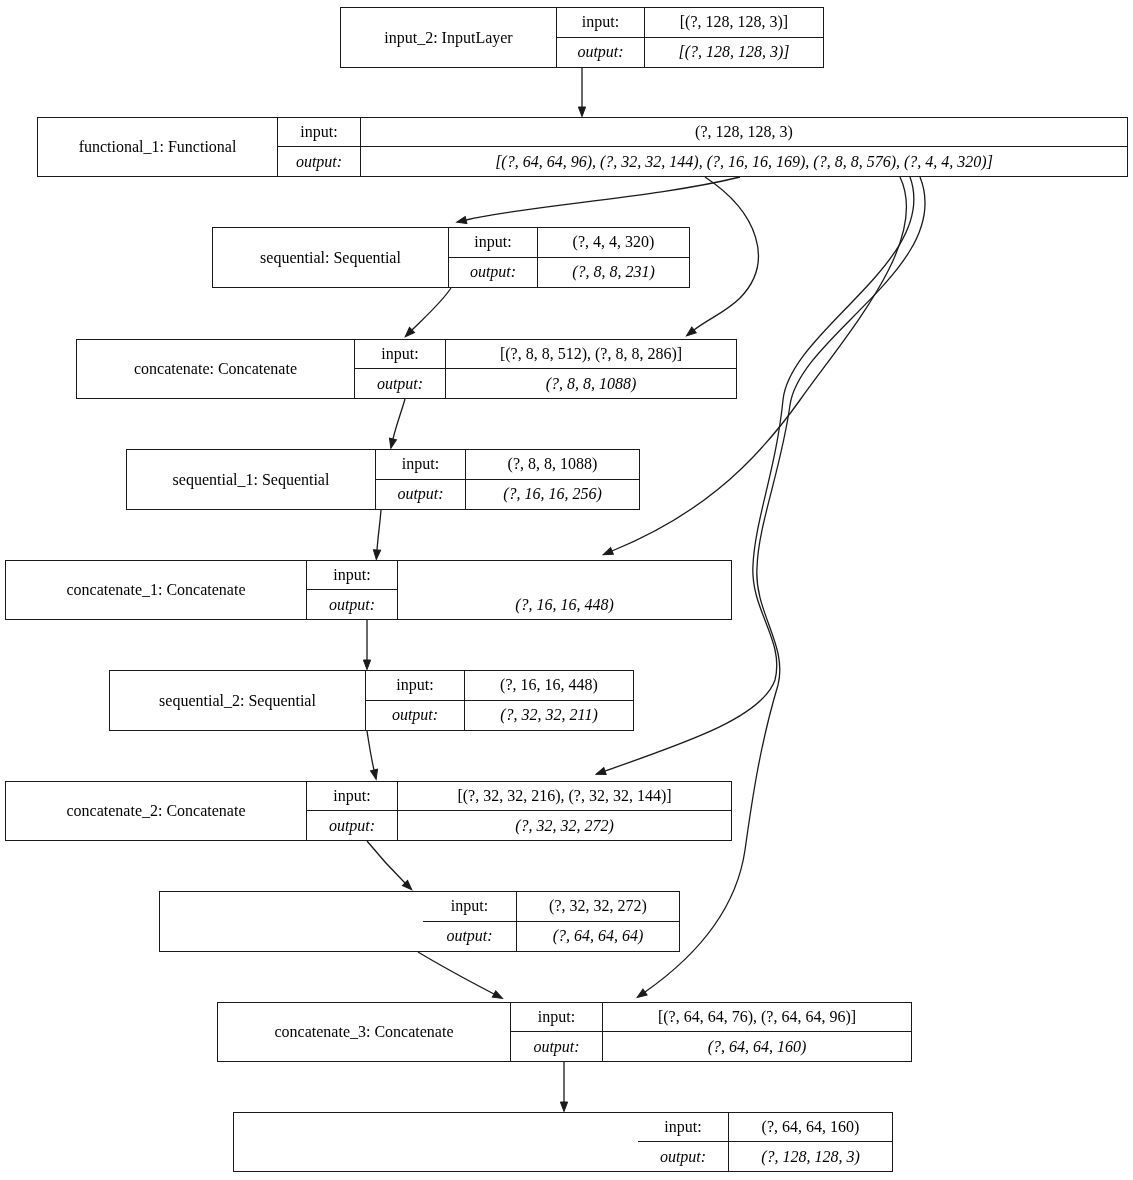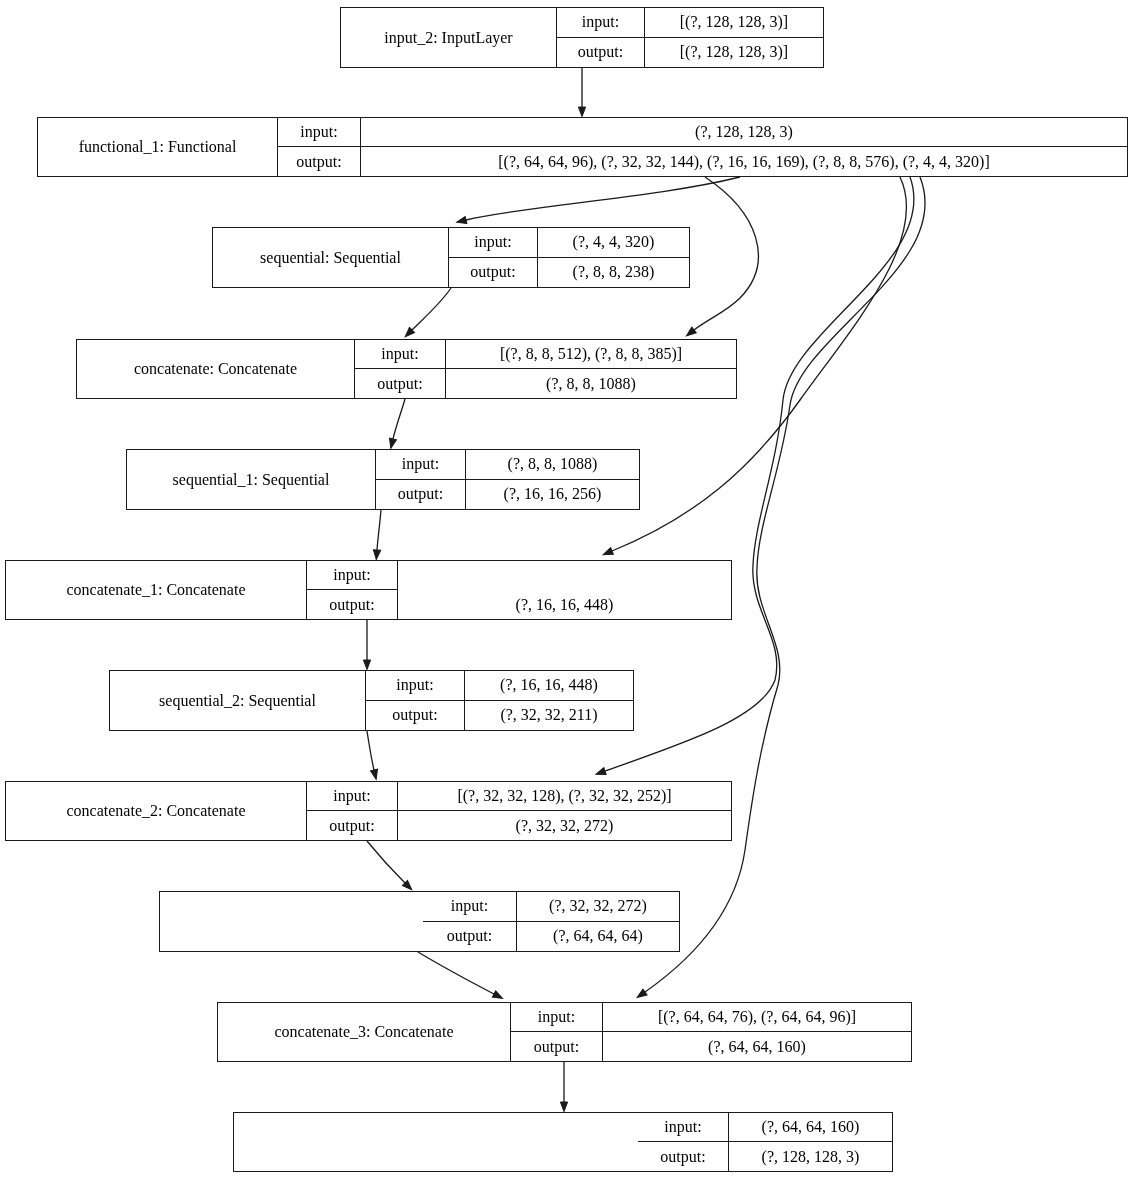--- a/index.html
+++ b/index.html
@@ -36,21 +36,21 @@
     justify-content: center;
     white-space: nowrap;
     overflow: hidden;
     padding: 0 4px;
     box-sizing: border-box;
   }
   .cell.name  { grid-column: 1; grid-row: 1 / 3; border-right: 1.4px solid #1a1a1a; }
   .cell.lbl   { grid-column: 2; border-right: 1.4px solid #1a1a1a; }
   .cell.val   { grid-column: 3; }
   .cell.r1    { grid-row: 1; border-bottom: 1.4px solid #1a1a1a; }
-  .cell.r2    { grid-row: 2; }
+  .cell.r2    { grid-row: 2; font-style: italic; }
 </style>
 </head>
 <body>
 
 <div id="canvas">
 
   <svg id="edge-layer" viewBox="0 0 1133 1180" xmlns="http://www.w3.org/2000/svg">
     <defs>
       <marker id="ah" markerUnits="userSpaceOnUse" markerWidth="12" markerHeight="10" refX="1" refY="5" orient="auto">
         <path d="M1,1.4 L10.6,5 L1,8.6 Z" fill="#1a1a1a" stroke="#1a1a1a"></path>
@@ -86,27 +86,27 @@
     <div class="cell val r1">(?, 128, 128, 3)</div>
     <div class="cell lbl r2">output:</div>
     <div class="cell val r2">[(?, 64, 64, 96), (?, 32, 32, 144), (?, 16, 16, 169), (?, 8, 8, 576), (?, 4, 4, 320)]</div>
   </div>
 
   <div class="node" style="left:212px; top:227px; width:478px; height:61px; grid-template-columns:236px 89px 1fr;">
     <div class="cell name">sequential: Sequential</div>
     <div class="cell lbl r1">input:</div>
     <div class="cell val r1">(?, 4, 4, 320)</div>
     <div class="cell lbl r2">output:</div>
-    <div class="cell val r2">(?, 8, 8, 238)</div>
+    <div class="cell val r2">(?, 8, 8, 231)</div>
   </div>
 
   <div class="node" style="left:76px; top:339px; width:661px; height:60px; grid-template-columns:278px 91px 1fr;">
     <div class="cell name">concatenate: Concatenate</div>
     <div class="cell lbl r1">input:</div>
-    <div class="cell val r1">[(?, 8, 8, 512), (?, 8, 8, 385)]</div>
+    <div class="cell val r1">[(?, 8, 8, 512), (?, 8, 8, 286)]</div>
     <div class="cell lbl r2">output:</div>
     <div class="cell val r2">(?, 8, 8, 1088)</div>
   </div>
 
   <div class="node" style="left:126px; top:449px; width:514px; height:61px; grid-template-columns:249px 90px 1fr;">
     <div class="cell name">sequential_1: Sequential</div>
     <div class="cell lbl r1">input:</div>
     <div class="cell val r1">(?, 8, 8, 1088)</div>
     <div class="cell lbl r2">output:</div>
     <div class="cell val r2">(?, 16, 16, 256)</div>
@@ -123,21 +123,21 @@
     <div class="cell name">sequential_2: Sequential</div>
     <div class="cell lbl r1">input:</div>
     <div class="cell val r1">(?, 16, 16, 448)</div>
     <div class="cell lbl r2">output:</div>
     <div class="cell val r2">(?, 32, 32, 211)</div>
   </div>
 
   <div class="node" style="left:5px; top:781px; width:727px; height:60px; grid-template-columns:301px 91px 1fr;">
     <div class="cell name">concatenate_2: Concatenate</div>
     <div class="cell lbl r1">input:</div>
-    <div class="cell val r1">[(?, 32, 32, 128), (?, 32, 32, 252)]</div>
+    <div class="cell val r1">[(?, 32, 32, 216), (?, 32, 32, 144)]</div>
     <div class="cell lbl r2">output:</div>
     <div class="cell val r2">(?, 32, 32, 272)</div>
   </div>
 
   <div class="node" style="left:159px; top:891px; width:521px; height:61px; grid-template-columns:263px 94px 1fr;">
     <div class="cell lbl r1">input:</div>
     <div class="cell val r1">(?, 32, 32, 272)</div>
     <div class="cell lbl r2">output:</div>
     <div class="cell val r2">(?, 64, 64, 64)</div>
   </div>

